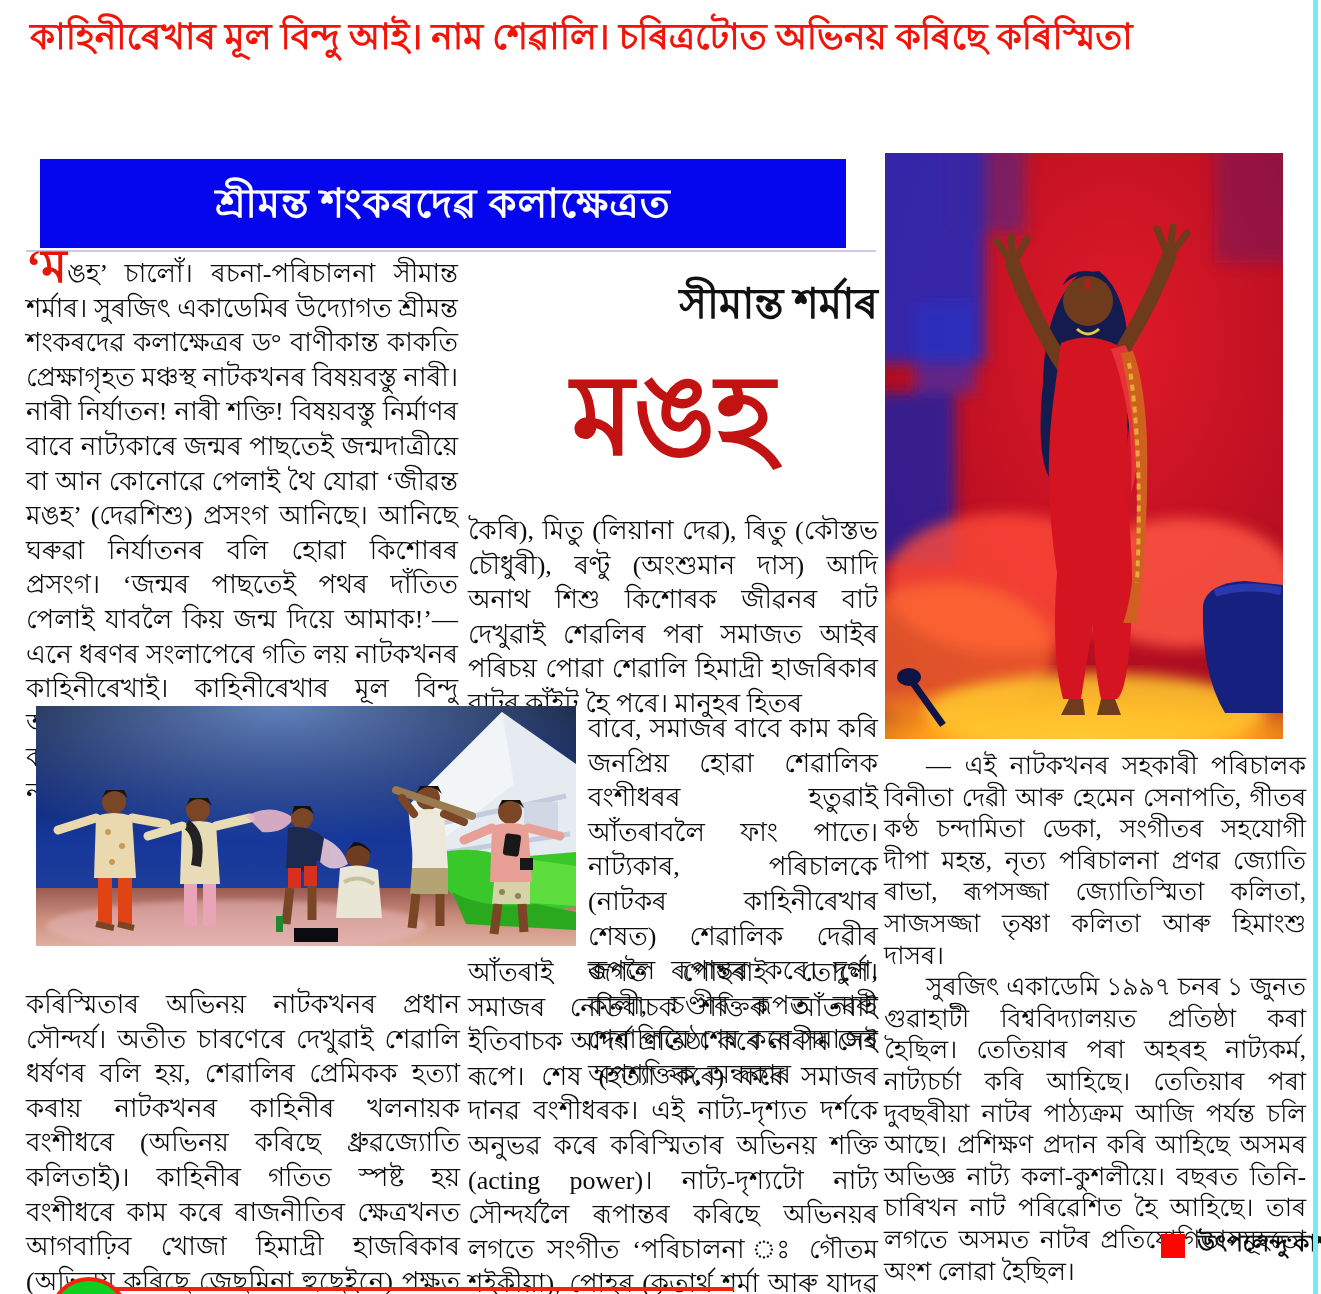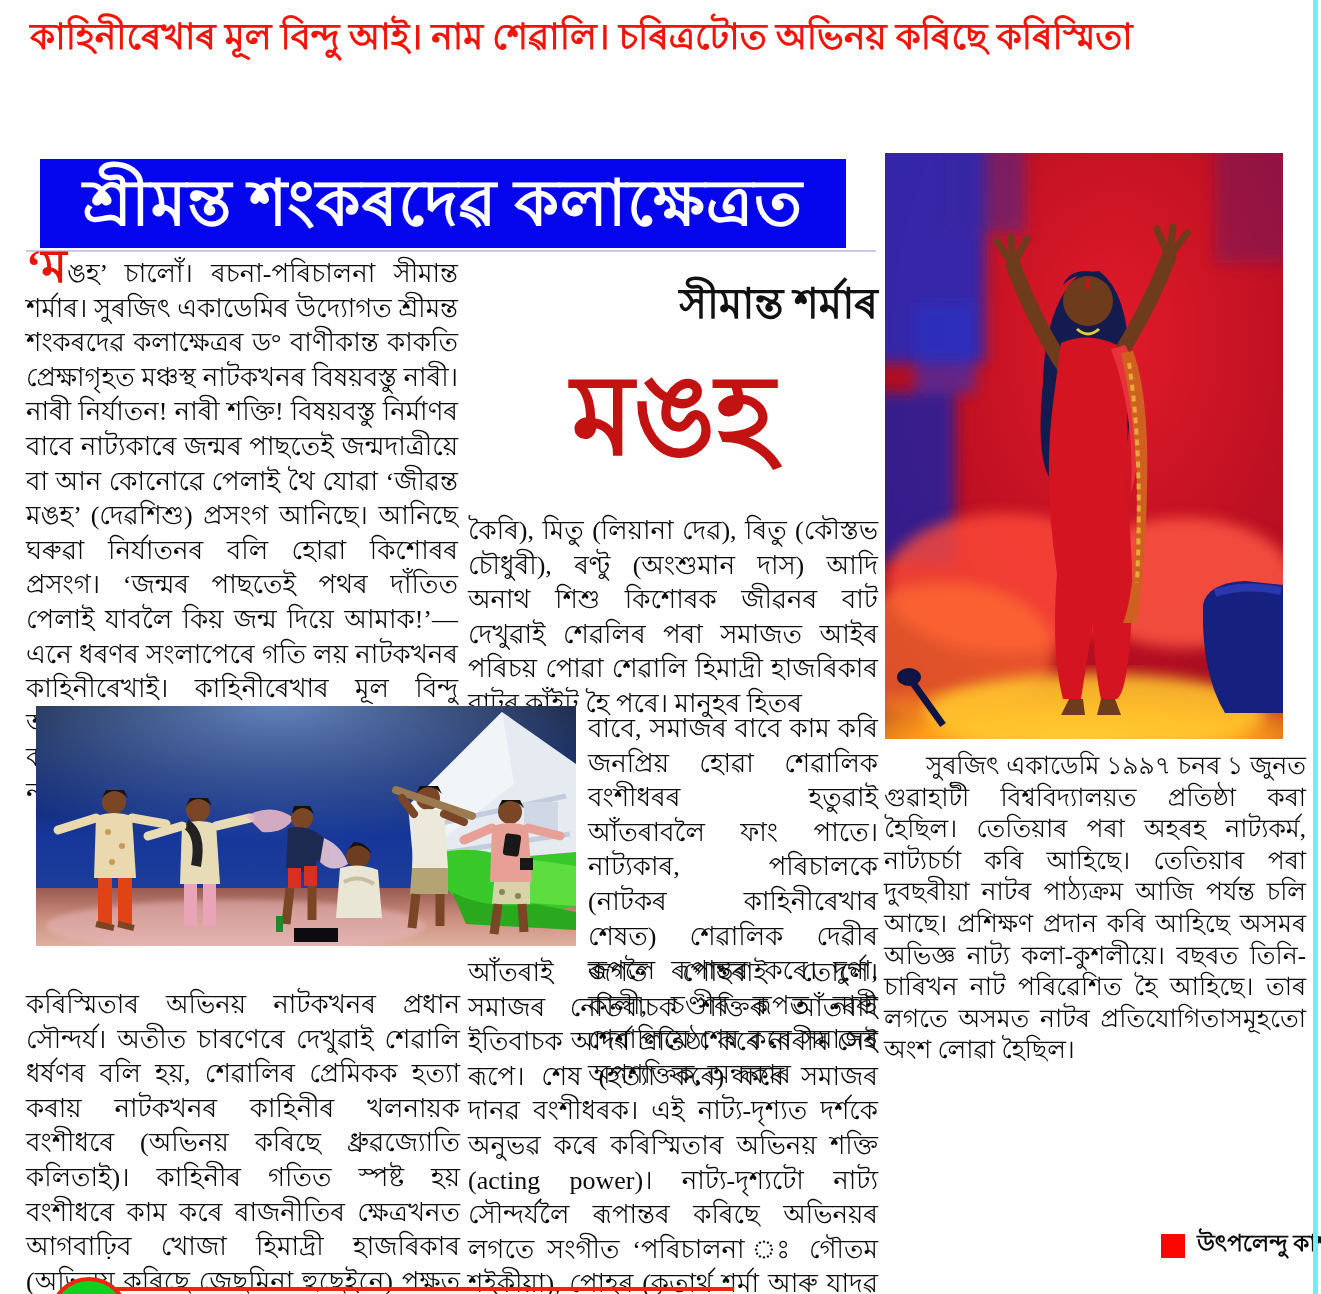--- a/index.html
+++ b/index.html
@@ -8,21 +8,21 @@
     font-family:"Liberation Serif","DejaVu Serif",serif;
     overflow:hidden;
   }
   .abs{position:absolute;}
   
   .intro{left:30px;top:16px;width:1292px;color:#f21408;font-weight:bold;}
   .intro-line{font-size:36px;line-height:43px;white-space:nowrap;}
   
   .banner{
     left:40px;top:159px;width:806px;height:89px;background:#0505ee;
-    color:#ffffff;text-align:center;font-size:64px;line-height:89px;
+    color:#ffffff;text-align:center;font-size:40px;line-height:89px;
     font-weight:bold;letter-spacing:1px;
   }
   .rule{left:26px;top:250px;width:850px;height:2px;background:#cfc6ec;}
   
   .bodytext{
     color:#0c0c0c;font-size:26px;line-height:34.6px;text-align:justify;
   }
   .col3text{font-size:25px;line-height:31.6px;}
   .dropcap{color:#e51408;font-size:46px;font-weight:bold;line-height:30px;}
   
@@ -246,20 +246,21 @@
     <path d="M462 198 L458 228 M486 198 L488 226" stroke="#7a4626" stroke-width="9"></path>
   </g>
 
   <rect x="258" y="222" width="44" height="14" fill="#0c0c10"></rect>
   <rect x="240" y="210" width="7" height="16" fill="#1e8a2e"></rect>
 </svg>
 
 <div class="abs bodytext" style="left:26px;top:988px;width:434px;">কৰিস্মিতাৰ অভিনয় নাটকখনৰ প্ৰধান সৌন্দৰ্য। অতীত চাৰণেৰে দেখুৱাই শেৱালি ধৰ্ষণৰ বলি হয়, শেৱালিৰ প্ৰেমিকক হত্যা কৰায় নাটকখনৰ কাহিনীৰ খলনায়ক বংশীধৰে (অভিনয় কৰিছে ধ্ৰুৱজ্যোতি কলিতাই)। কাহিনীৰ গতিত স্পষ্ট হয় বংশীধৰে কাম কৰে ৰাজনীতিৰ ক্ষেত্ৰখনত আগবাঢ়িব খোজা হিমাদ্ৰী হাজৰিকাৰ (অভিনয় কৰিছে জেছমিনা হুছেইনে) পক্ষত থাকি। আনফালে কৰৱী (কৃষ্টি ৰাজবংশী), পদুমী (পলক</div>
 
 <div class="abs bodytext col3text" style="left:884px;top:750px;width:422px;">
+  <span class="para2-indent">— এই নাটকখনৰ সহকাৰী পৰিচালক বিনীতা দেৱী আৰু হেমেন সেনাপতি, গীতৰ কণ্ঠ চন্দামিতা ডেকা, সংগীতৰ সহযোগী দীপা মহন্ত,  নৃত্য পৰিচালনা প্ৰণৱ জ্যোতি ৰাভা, ৰূপসজ্জা জ্যোতিস্মিতা কলিতা, সাজসজ্জা তৃষ্ণা কলিতা আৰু হিমাংশু দাসৰ।</span>
   <span class="para2-indent">সুৰজিৎ একাডেমি ১৯৯৭ চনৰ ১ জুনত গুৱাহাটী বিশ্ববিদ্যালয়ত প্ৰতিষ্ঠা কৰা হৈছিল। তেতিয়াৰ পৰা অহৰহ নাট্যকৰ্ম, নাট্যচৰ্চা কৰি আহিছে। তেতিয়াৰ পৰা দুবছৰীয়া নাটৰ পাঠ্যক্ৰম আজি পৰ্যন্ত চলি আছে। প্ৰশিক্ষণ প্ৰদান কৰি আহিছে অসমৰ অভিজ্ঞ নাট্য কলা-কুশলীয়ে। বছৰত তিনি-চাৰিখন নাট পৰিৱেশিত হৈ আহিছে। তাৰ লগতে অসমত নাটৰ প্ৰতিযোগিতাসমূহতো অংশ লোৱা হৈছিল।</span>
 </div>
 
 <div class="abs byline-row">
   <span class="bullet"></span><span>উৎপলেন্দু কাশ্যপ</span>
 </div>
 
 <div class="abs bottom-bar"></div>
 <div class="abs green-circle"></div>
 

